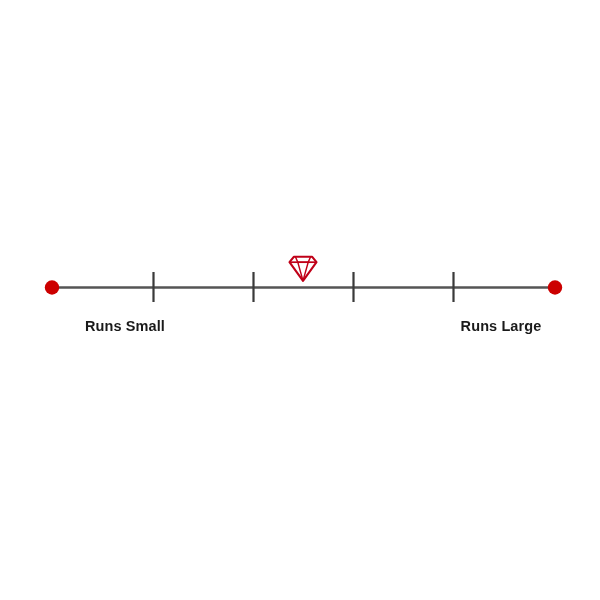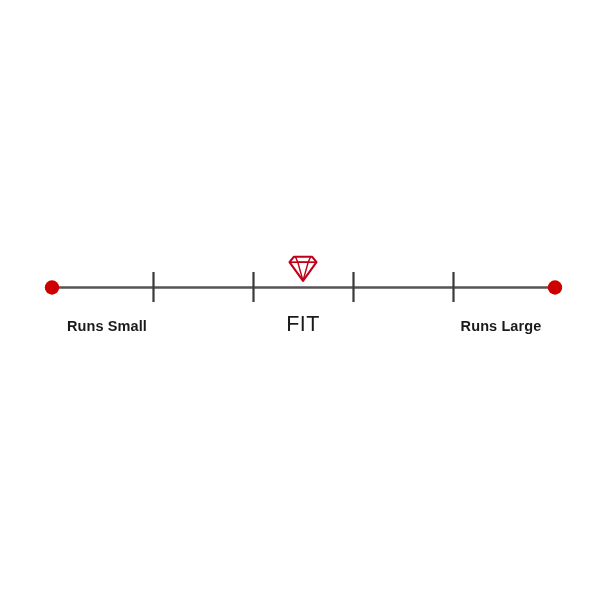--- a/index.html
+++ b/index.html
@@ -57,20 +57,21 @@
   .scale-label.center {
     font-size: 21.5px;
     font-weight: normal;
     letter-spacing: 0.4px;
     top: 312px;
   }
 
   #label-runs-small {
     left: 0px;
     width: 214px;
+    padding-left: 18px;
   }
 
   #label-fit {
     left: 203px;
     width: 200px;
   }
 
   #label-runs-large {
     left: 394px;
     width: 214px;
@@ -106,18 +107,17 @@
         <path d="M -7.6 -12.2 L -5.2 -6.8 M 7.6 -12.2 L 5.2 -6.8" fill="none" stroke="#c00018" stroke-width="1.5"></path>
 
         <path d="M -5.2 -6.8 L 5.2 -6.8" fill="none" stroke="#c00018" stroke-width="1.4"></path>
 
         <path d="M -5.2 -6.8 L 0 11.8 M 5.2 -6.8 L 0 11.8" fill="none" stroke="#c00018" stroke-width="1.4"></path>
       </g>
     </svg>
 
     <div class="scale-label endpoint" id="label-runs-small">Runs Small</div>
 
-    <div class="scale-label center" id="label-fit">FIT</div>
 
     <div class="scale-label endpoint" id="label-runs-large">Runs Large</div>
 
   </div>
 </div>
 
 </body></html>

